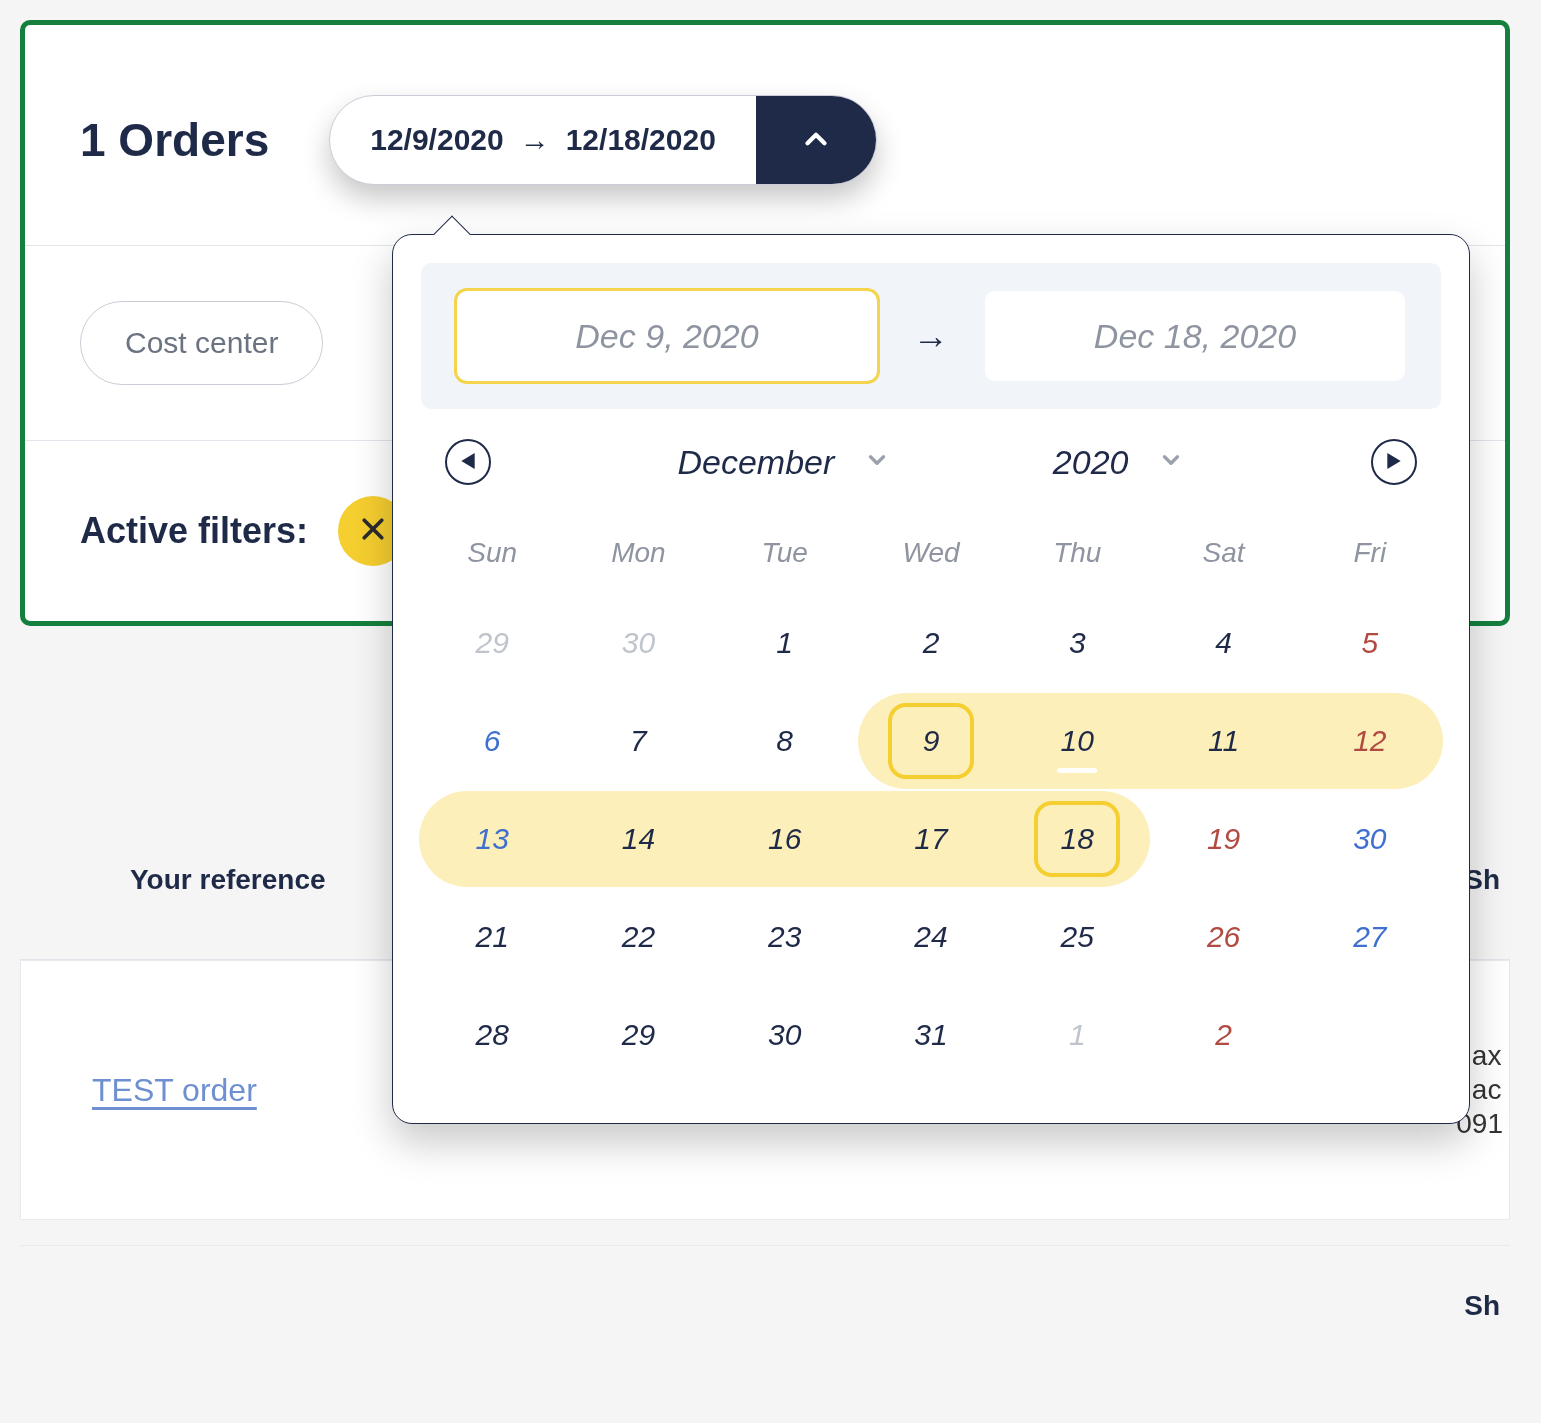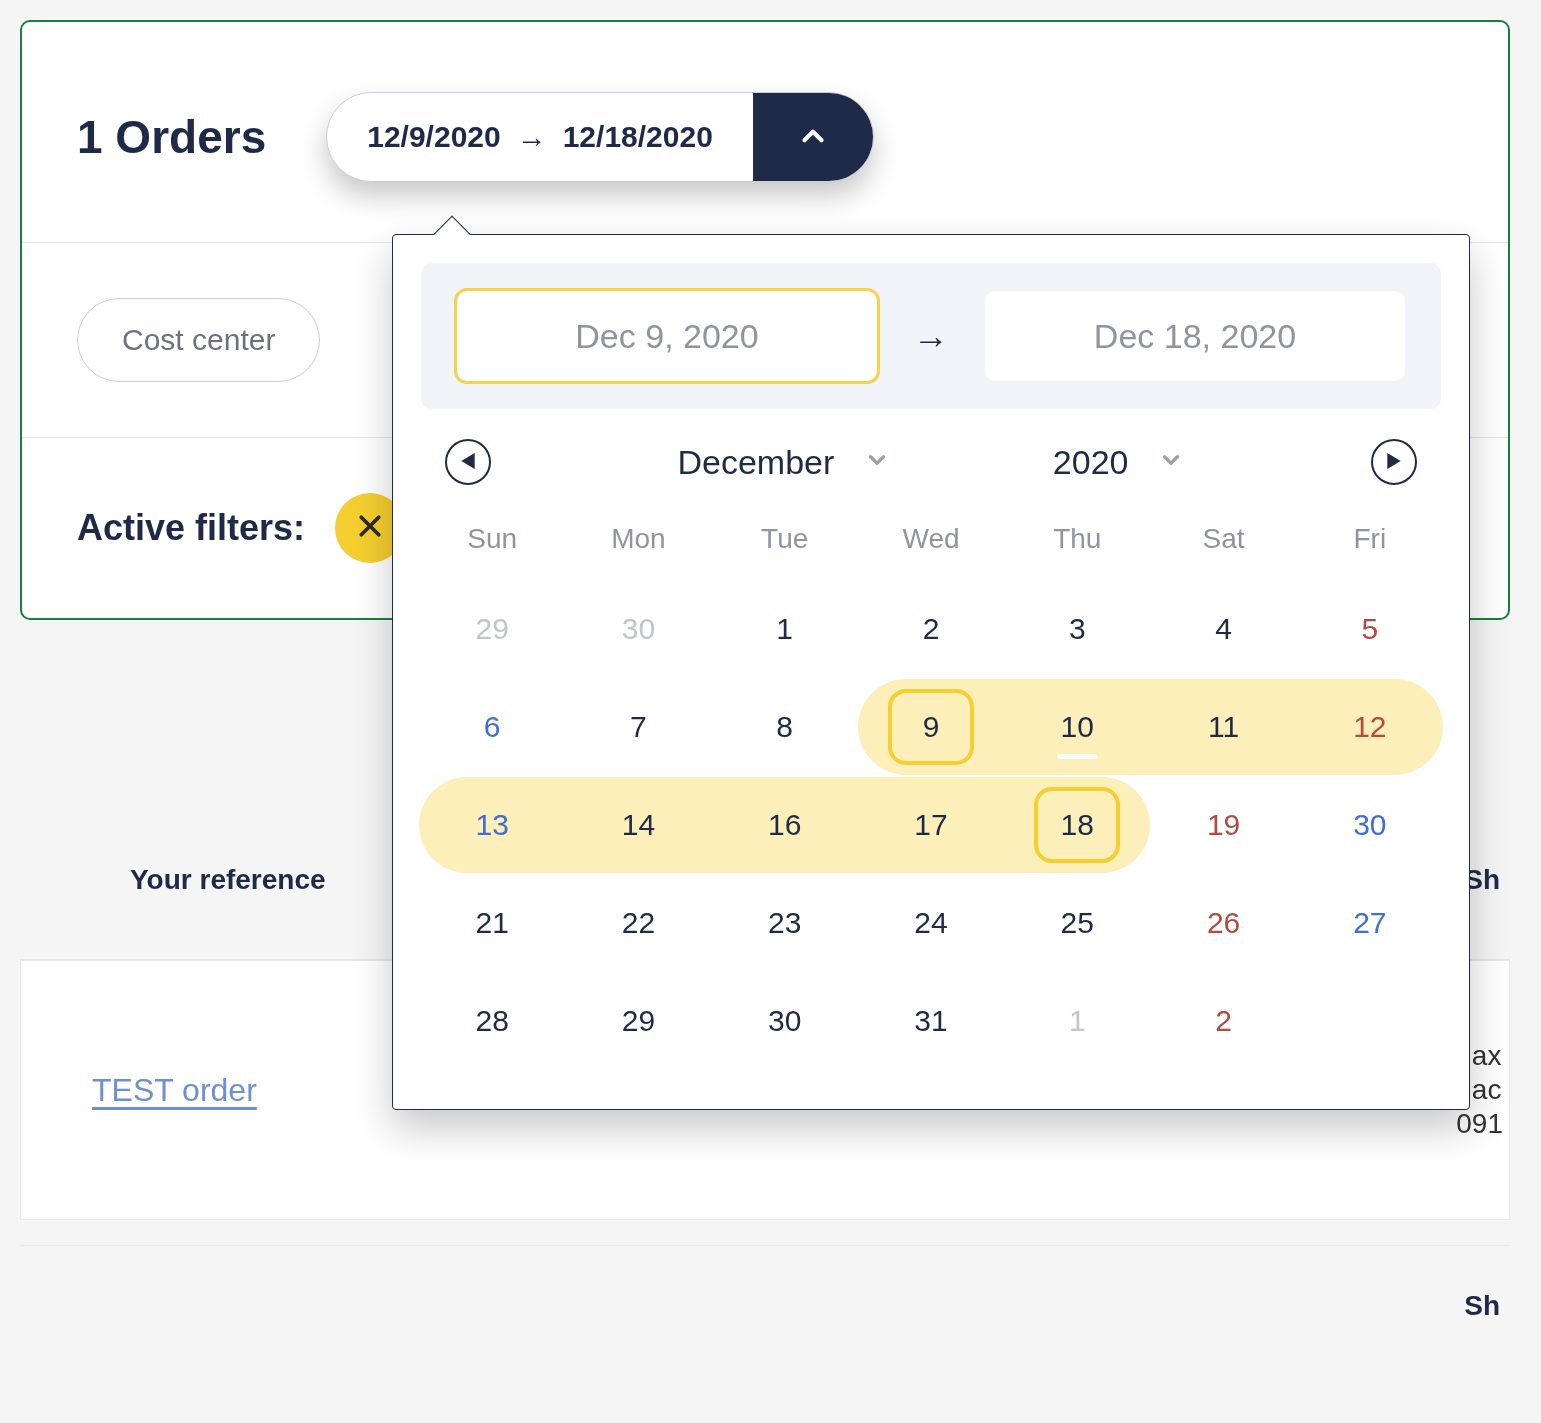--- a/index.html
+++ b/index.html
@@ -14,21 +14,21 @@
     --yellow:#F5CE2F;
     --yellowsoft:#FCEFB9;
     --linkblue:#6E8FD0;
   }
   *{box-sizing:border-box;font-family:"Segoe UI",Arial,Helvetica,sans-serif;}
   html,body{margin:0;padding:0;background:#fff;font-size:20px;color:var(--text);}
   .stage{position:relative;width:1541px;height:1423px;background:#F5F5F5;overflow:hidden;}
   
   .card{
     position:absolute;left:20px;top:20px;width:1490px;
-    background:#fff;border:2px solid #15803d;border-radius:10px;
+    background:#fff;border:5px solid #15803d;border-radius:10px;
   }
   .card-top{
     display:flex;align-items:center;gap:60px;
     padding:70px 40px 60px 55px;border-bottom:1px solid #E2E5EB;
   }
   .orders-title{font-size:46px;font-weight:700;color:var(--text);}
   .daterange-pill{
     display:inline-flex;align-items:center;
     border:1px solid var(--border);border-radius:60px;overflow:hidden;
     height:90px;box-shadow:0 14px 28px rgba(0,0,0,.22);background:#fff;
@@ -71,40 +71,41 @@
   }
   .ref-link{margin-left:71px;color:var(--linkblue);font-size:32px;text-decoration:underline;text-underline-offset:6px;}
   .row1-right{position:absolute;right:6px;display:flex;flex-direction:column;gap:2px;color:#333;font-size:28px;}
   .row2head{
     position:absolute;left:20px;top:1245px;width:1490px;height:120px;border-top:1px solid #E8EAEF;
     display:flex;align-items:center;justify-content:flex-end;padding-right:10px;font-weight:700;font-size:28px;
   }
   
   .popover{
     position:absolute;left:392px;top:234px;width:1078px;
-    background:#fff;border:1px solid var(--navy);border-radius:4px;
+    background:#fff;border:1px solid var(--navy);border-radius:20px;
     box-shadow:0 18px 40px rgba(0,0,0,.22);
     z-index:50;
+    font-style:italic;
   }
   .popover-arrow{
     position:absolute;top:-14px;left:46px;width:26px;height:26px;background:#fff;
     border-left:1px solid var(--navy);border-top:1px solid var(--navy);transform:rotate(45deg);
   }
   .range-inputs{
     margin:28px 28px 14px;background:#F1F4F8;border-radius:10px;
     display:flex;align-items:center;justify-content:center;gap:36px;padding:28px 30px;
   }
   .range-box{
     width:420px;height:90px;border-radius:10px;background:#fff;
     display:flex;align-items:center;justify-content:center;font-size:34px;color:#8E94A0;
   }
   .range-box.sel{box-shadow:0 0 0 3px rgba(245,206,47,.85);}
   .range-sep{font-size:36px;font-weight:800;}
   .month-nav{
-    display:flex;align-items:center;justify-content:center;gap:34px;margin:30px 0 2px;text-align:center;
+    display:flex;align-items:center;justify-content:center;gap:34px;margin:30px 0 16px;text-align:center;
   }
   .nav-btn{
     width:46px;height:46px;border-radius:50%;border:2px solid var(--navy);background:#fff;display:flex;align-items:center;justify-content:center;cursor:pointer;margin:0 24px;
   }
   .nav-btn svg{fill:var(--navy);}
   .sel-group{display:flex;align-items:center;gap:30px;}
   .sel-label{font-size:34px;color:var(--text);}
   .sel-chev svg{stroke:#9AA0AC;}
   .month-nav-inner{display:flex;align-items:center;justify-content:space-between;width:100%;padding:0 28px}
 

